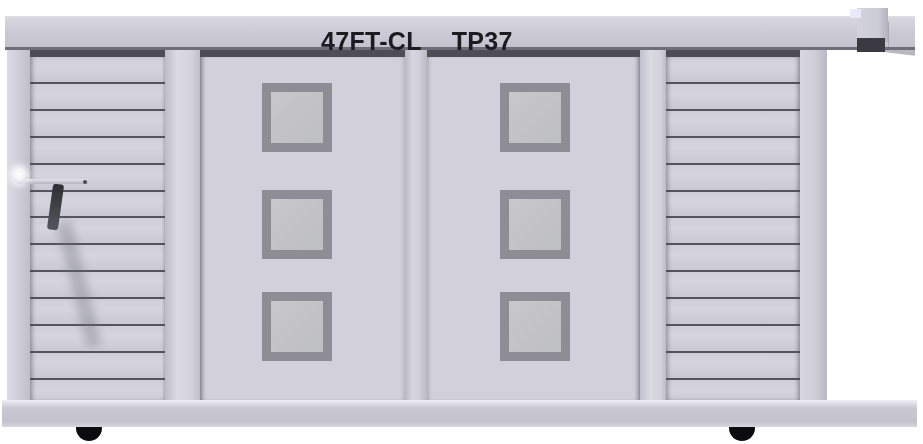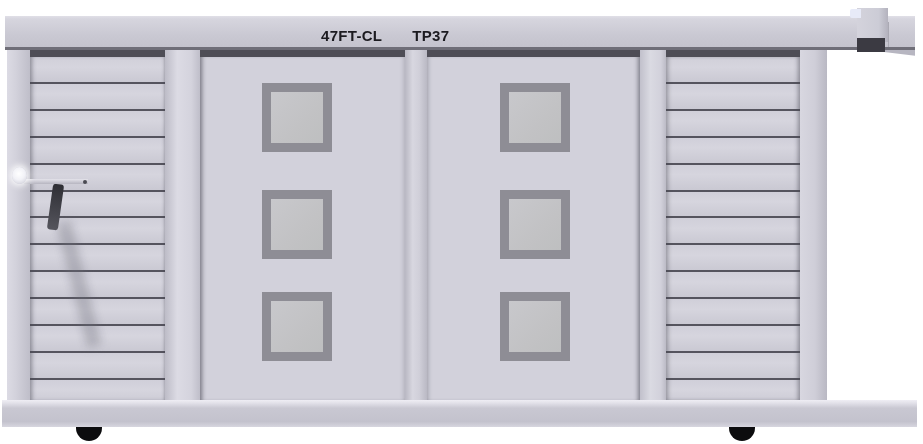--- a/index.html
+++ b/index.html
@@ -14,21 +14,21 @@
     left:5px;top:16px;width:910px;height:31px;
     background:linear-gradient(to bottom,#e0dfe7 0,#d6d5de 3px,#cac9d3 60%,#c4c3cd 100%);
     border-bottom:3px solid #6f6e78;
     z-index:5;
   }
   .rail-step-line{left:888px;top:22px;width:1px;height:25px;background:#aaa9b3;z-index:6;}
   .rail-end-cap{left:884px;top:45px;width:31px;height:7px;background:#b7b6c1;
     transform:skewY(7deg);transform-origin:left top;z-index:4;}
   .header-text{
     left:321px;top:27px;display:flex;gap:30px;z-index:9;
-    font-size:15px;font-weight:bold;color:#1c1b20;letter-spacing:0.3px;
+    font-size:25px;font-weight:bold;color:#1c1b20;letter-spacing:0.3px;
   }
   .top-bracket{
     left:857px;top:8px;width:31px;height:34px;z-index:7;
     background:linear-gradient(to right,#d4d3dc 0,#ccccd6 70%,#b3b2bd 100%);
   }
   .bracket-tab{left:850px;top:9px;width:11px;height:9px;background:#e7eaf8;z-index:8;
     border-radius:2px 0 0 2px;}
   .bracket-shadow{left:857px;top:38px;width:28px;height:14px;background:#3b3a42;z-index:8;}
 
   

